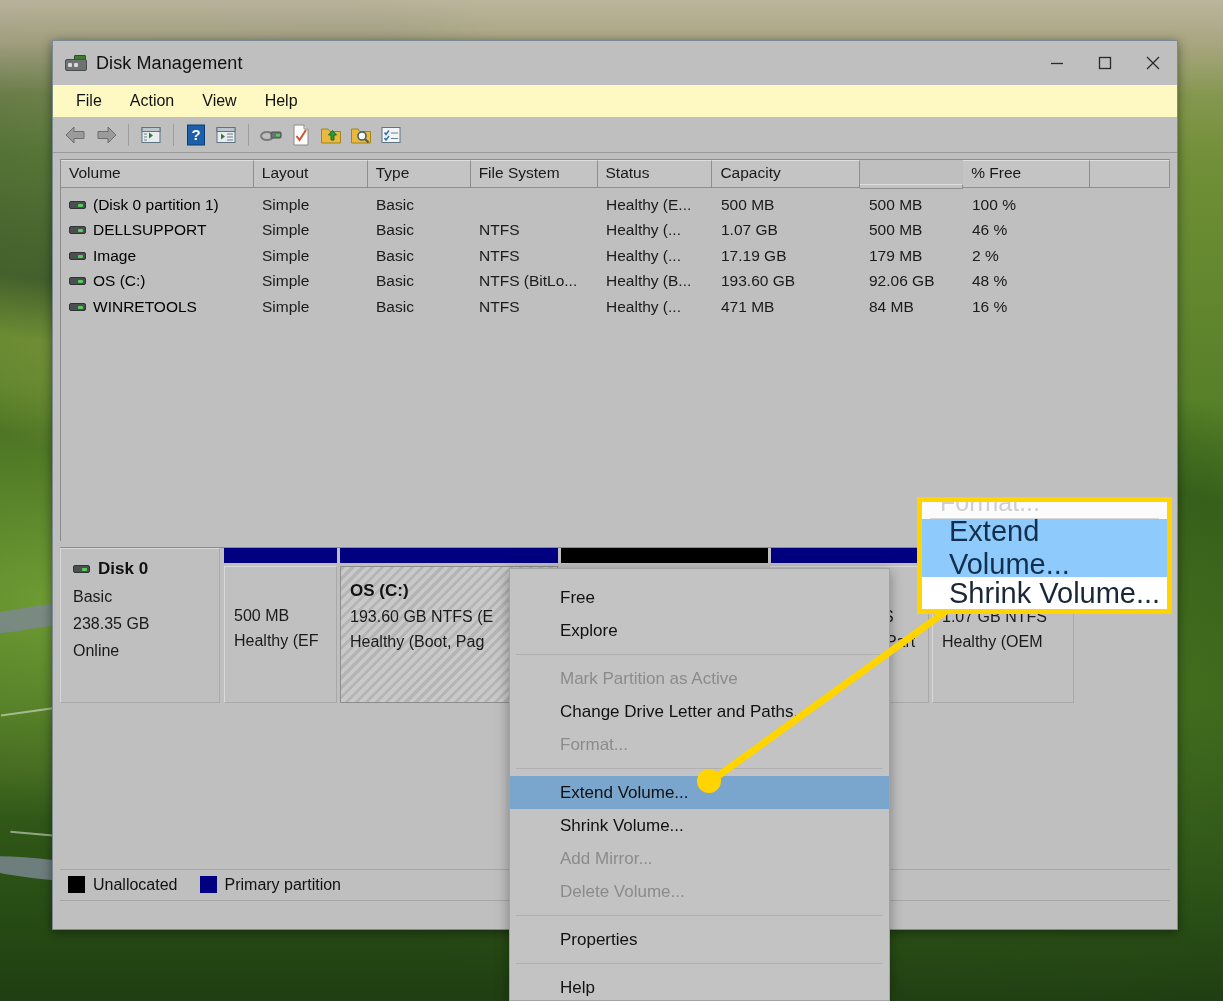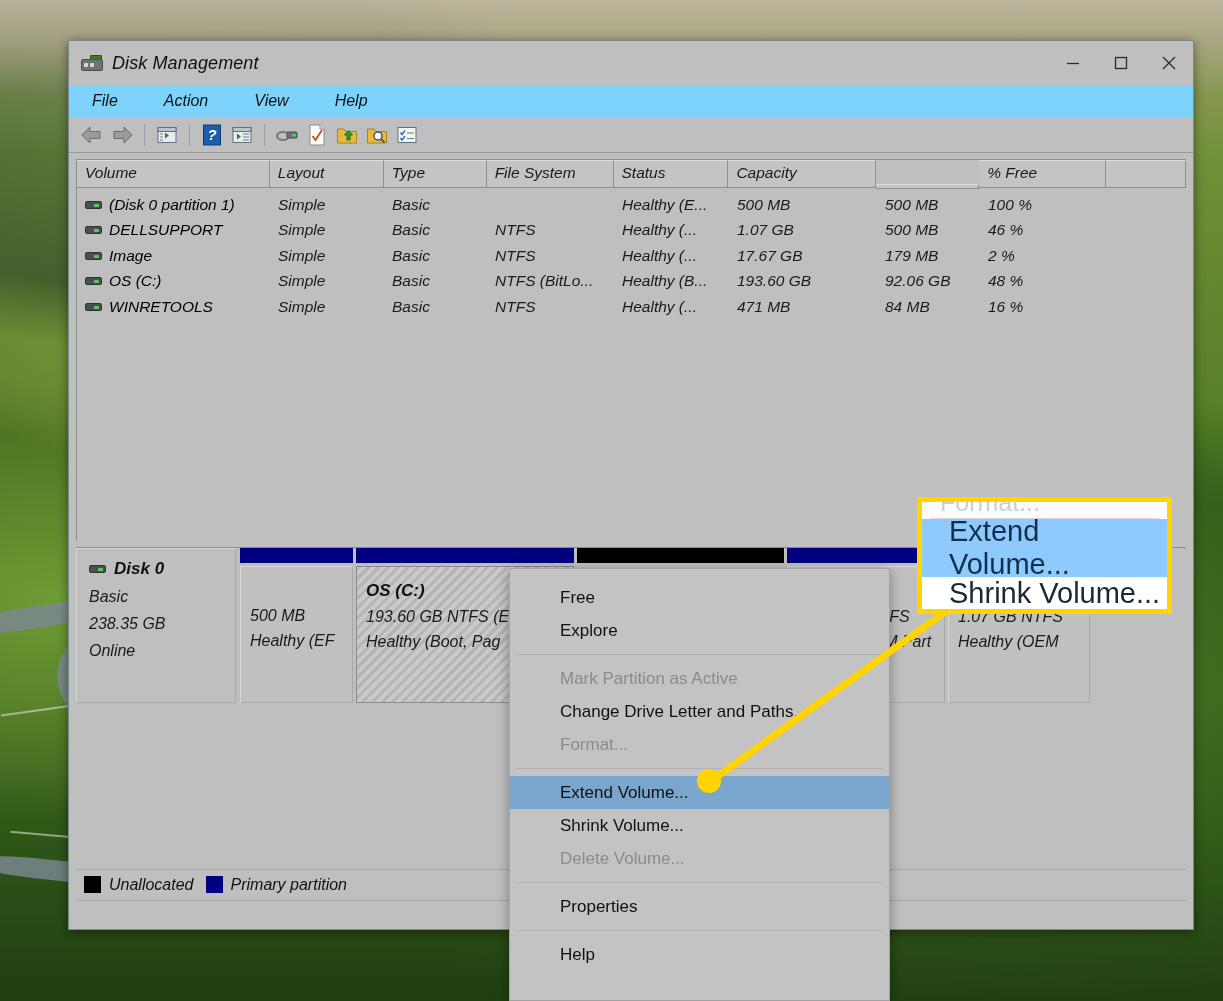--- a/index.html
+++ b/index.html
@@ -44,26 +44,26 @@
   #road-a { left: -40px; top: 600px; width: 230px; height: 22px; border-radius: 50%/100%; transform: rotate(-9deg); }
   #road-b { left: 55px; top: 628px; width: 170px; height: 120px; border: 12px solid #7d8894; background: none; border-radius: 50%; border-top-color: transparent; border-right-color: transparent; transform: rotate(18deg); }
   #road-c { left: -30px; top: 865px; width: 260px; height: 20px; border-radius: 50%/100%; transform: rotate(6deg); }
   .fence { position: absolute; background: rgba(230,235,225,.55); height: 2px; }
   #f1 { left: 0px; top: 700px; width: 210px; transform: rotate(-8deg); }
   #f2 { left: 10px; top: 840px; width: 210px; transform: rotate(5deg); }
 
   
   #window {
     position: absolute;
-    left: 68px; top: 40px;
+    left: 52px; top: 40px;
     width: 1126px; height: 890px;
     background: #bfbfbf;
     border: 1px solid #7a8a93;
     box-shadow: 0 2px 10px rgba(0,0,0,.45);
-    display: flex; flex-direction: column; font-style: italic;
+    display: flex; flex-direction: column;
   }
   #titlebar {
     height: 44px; background: #bfbfbf;
     display: flex; align-items: center;
     position: relative; flex: none;
   }
   #app-icon {
     width: 22px; height: 16px; margin-left: 12px; margin-right: 9px;
     position: relative; flex: none;
   }
@@ -82,22 +82,22 @@
   #title-text { font-size: 18px; color: #111; letter-spacing: .1px; }
   #win-controls { position: absolute; right: 0; top: 0; height: 44px; display: flex; }
   .wbtn {
     width: 48px; height: 44px; display: flex; align-items: center; justify-content: center;
     color: #2a2a2a;
   }
   .wbtn svg { display: block; }
 
   #menubar {
     height: 32px; display: flex; align-items: center;
-    padding-left: 12px; gap: 24px; flex: none;
-    background: #7dd3fc;
+    padding-left: 12px; gap: 6px; flex: none;
+    background: #fef9c3;
   }
   .menu-item {
     font-size: 16px; color: #111; padding: 3px 11px; border-radius: 2px;
   }
 
   #toolbar {
     height: 36px; display: flex; align-items: center;
     padding-left: 8px; flex: none;
     background: #bfbfbf;
     border-bottom: 1px solid #9a9a9a;
@@ -171,21 +171,21 @@
   .part .box.selected {
     background-image: repeating-linear-gradient(135deg, #b5b5b5 0 3px, #c9c9c9 3px 7px);
     border: 1px solid #8d8d8d;
   }
   .part .pname { font-size: 17px; font-weight: bold; color: #111; white-space: nowrap; }
   .part .pline { font-size: 16px; color: #1a1a1a; margin-top: 7px; white-space: nowrap; }
 
   #legend {
     position: absolute; left: 0; bottom: 30px;
     height: 30px; width: 100%;
-    display: flex; align-items: center; gap: 12px;
+    display: flex; align-items: center; gap: 22px;
     padding-left: 8px;
     border-top: 1px solid #a6a6a6;
     background: #bfbfbf;
     margin-top: 44px;
   }
   .leg { display: flex; align-items: center; gap: 8px; font-size: 16px; color: #111; }
   .swatch { width: 17px; height: 17px; }
   .sw-unalloc { background: #000; }
   .sw-primary { background: #000080; }
   #statusbar {
@@ -408,21 +408,21 @@
         </div>
         <div class="vrow">
           <div class="vol-first" style="width: 193px;">
             <span class="drive-ico"></span>
             <span style="font-size: 15.5px;">Image</span>
           </div>
           <div class="vcell" style="width: 114px;">Simple</div>
           <div class="vcell" style="width: 103px;">Basic</div>
           <div class="vcell" style="width: 127px;">NTFS</div>
           <div class="vcell" style="width: 115px;">Healthy (...</div>
-          <div class="vcell" style="width: 148px;">17.67 GB</div>
+          <div class="vcell" style="width: 148px;">17.19 GB</div>
           <div class="vcell" style="width: 103px;">179 MB</div>
           <div class="vcell" style="width: 127px;">2 %</div>
         </div>
         <div class="vrow">
           <div class="vol-first" style="width: 193px;">
             <span class="drive-ico"></span>
             <span style="font-size: 15.5px;">OS (C:)</span>
           </div>
           <div class="vcell" style="width: 114px;">Simple</div>
           <div class="vcell" style="width: 103px;">Basic</div>
@@ -515,20 +515,21 @@
 <div id="ctxmenu">
     <div class="ci">Free</div>
     <div class="ci">Explore</div>
     <div class="ci-sep"></div>
     <div class="ci disabled">Mark Partition as Active</div>
     <div class="ci">Change Drive Letter and Paths...</div>
     <div class="ci disabled">Format...</div>
     <div class="ci-sep"></div>
     <div class="ci hl">Extend Volume...</div>
     <div class="ci">Shrink Volume...</div>
+    <div class="ci disabled">Add Mirror...</div>
     <div class="ci disabled">Delete Volume...</div>
     <div class="ci-sep"></div>
     <div class="ci">Properties</div>
     <div class="ci-sep"></div>
     <div class="ci">Help</div>
   </div>
 
 <svg id="pointer-svg">
   <line id="ann-line" x1="711" y1="781" x2="963" y2="599" stroke="#ffd400" stroke-width="7" stroke-linecap="round"></line>
   <circle id="ann-dot" cx="709" cy="781" r="12" fill="#ffd400"></circle>

